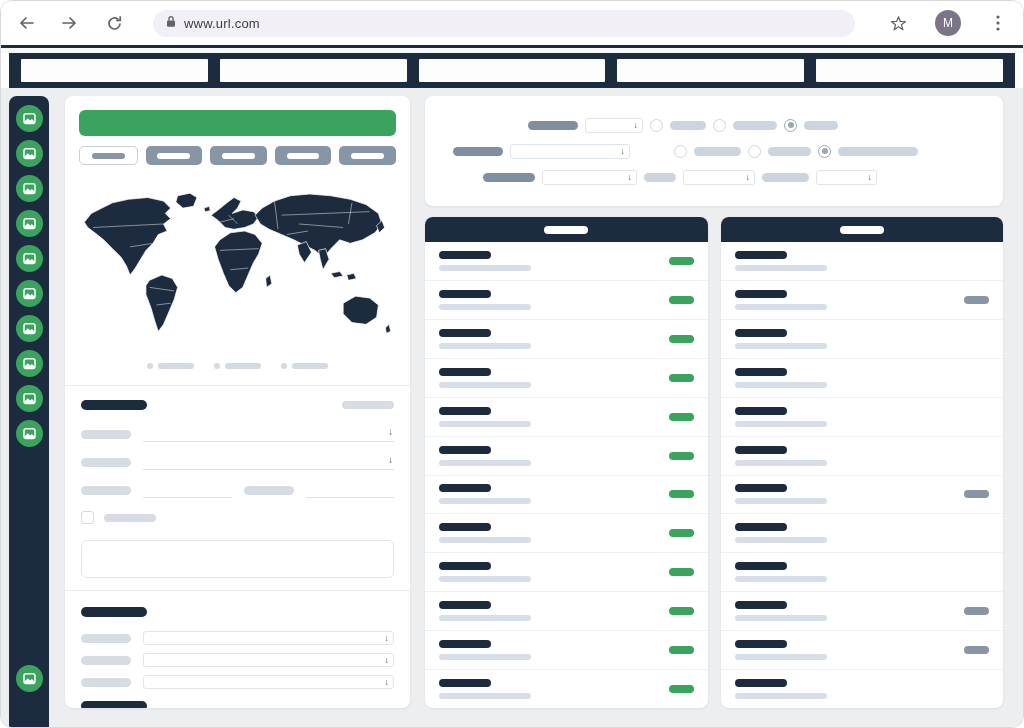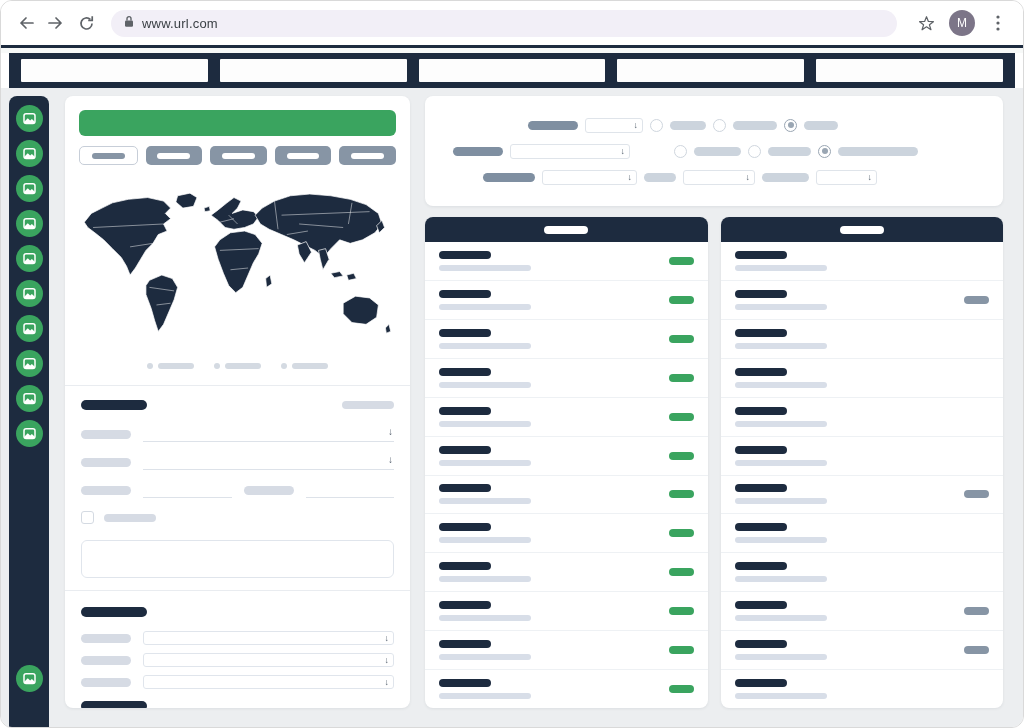--- a/index.html
+++ b/index.html
@@ -1,20 +1,20 @@
 <!DOCTYPE html>
 <html style="--navy: #1d2b3f; --green: #3aa45f; --slate: #8795a5; --pill: #d6dbe4; --bg: #eceef0; --url-bar: #f2eff7; --avatar: #7c7588; --badge-green: #3aa45f; --badge-slate: #8795a5;"><head>
 <meta charset="utf-8">
 <style>
   * { margin:0; padding:0; box-sizing:border-box; }
   html,body { background:#ffffff; font-family:"Liberation Sans", sans-serif; }
   .frame { width:1024px; height:728px; border:1px solid #d9d9d9; border-radius:12px; overflow:hidden; background:#fff; position:relative; }
 
   
-  .chrome { height:44px; display:flex; align-items:center; padding:0 12px; gap:4px; background:#fff;text-align:right; }
+  .chrome { height:44px; display:flex; align-items:center; padding:0 12px; gap:18px; background:#fff;text-align:right; }
   .chrome .ic { width:26px; height:26px; display:flex; align-items:center; justify-content:center; border-radius:50%; cursor:pointer; flex:none; }
   .url-bar { flex:1; height:27px; background:var(--url-bar); border-radius:14px; margin:0 12px 0 8px; display:flex; align-items:center; padding:0 13px; gap:8px; }
   .url-text { font-size:13px; color:#3b4045; letter-spacing:.2px; }
   .avatar { width:26px; height:26px; border-radius:50%; background:var(--avatar); color:#fff; font-size:12px; display:flex; align-items:center; justify-content:center; margin:0 6px; flex:none; }
   .top-line { height:3px; background:var(--navy); }
   .chrome-gap { height:5px; background:#f7f9f8; }
 
   
   .navbar { margin:0 8px; height:35px; background:var(--navy); display:flex; align-items:center; gap:12px; padding:0 12px; }
   .nav-box { flex:1; height:23px; background:#fdfdfd; border-radius:1px; }

